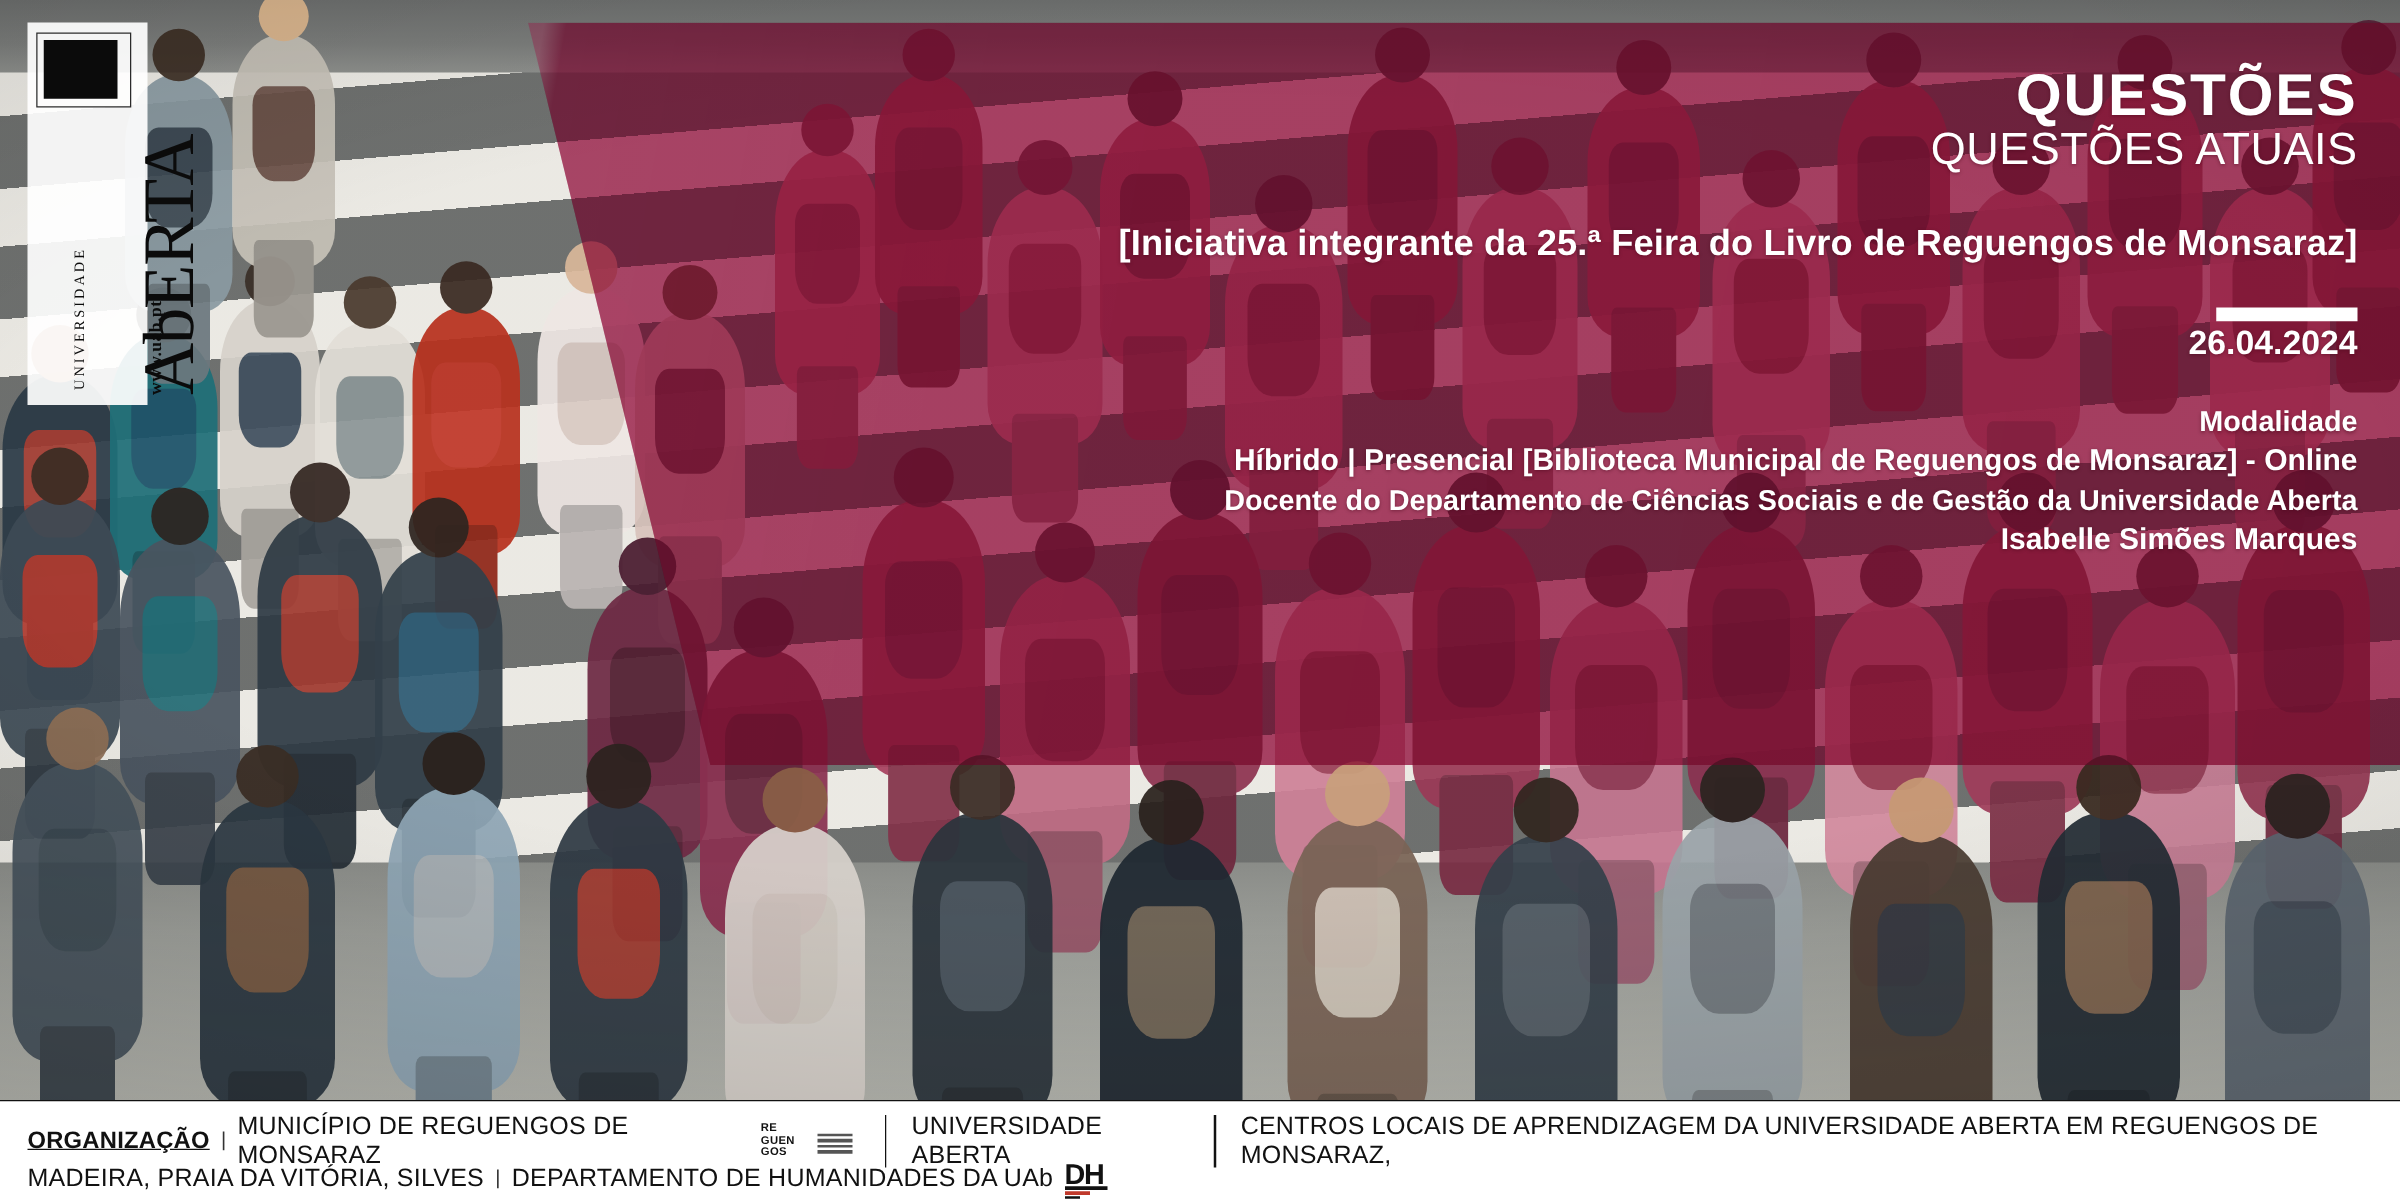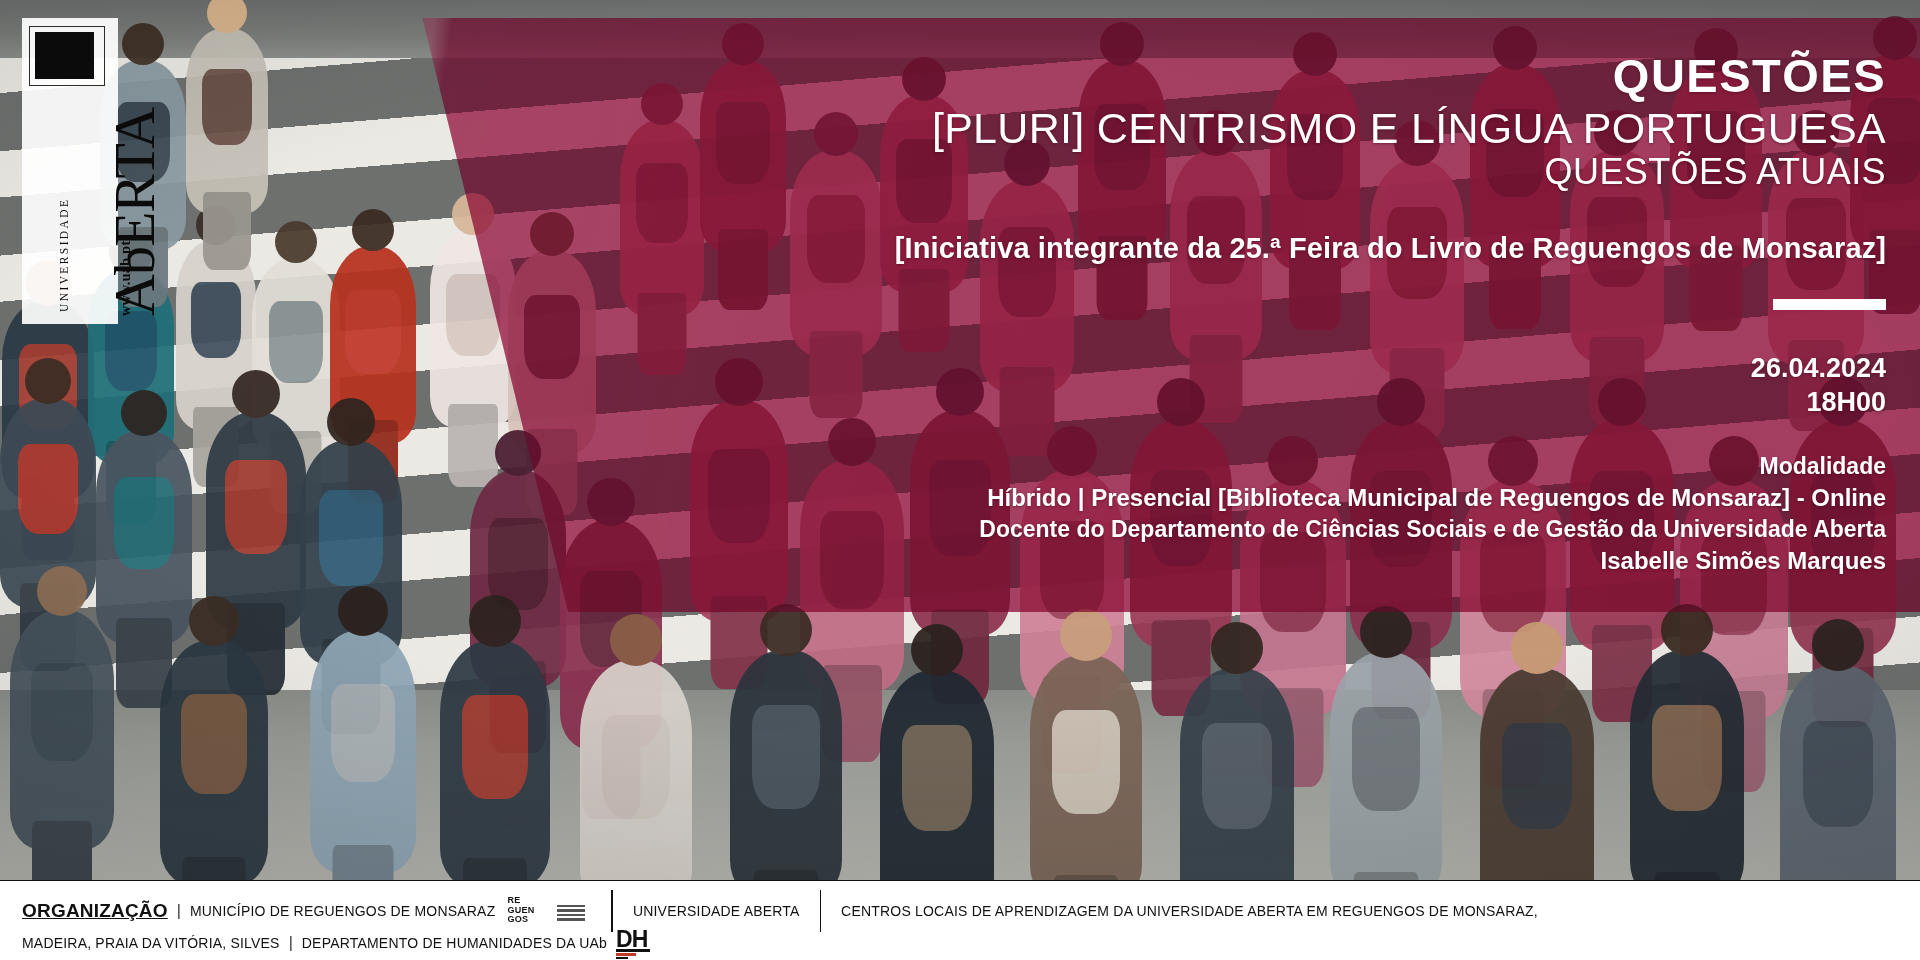--- a/index.html
+++ b/index.html
@@ -117,21 +117,21 @@
   }
   .initiative {
     font-size:29px; font-weight:700; letter-spacing:0.1px; margin-top:40px;
     font-family:"Liberation Sans", sans-serif;
   }
   .divider {
     display:block; margin-left:auto; margin-top:34px;
     width:113px; height:11px; background:#ffffff; box-shadow:none;
   }
   .datetime {
-    margin-top:41px; font-size:27px; font-weight:700; line-height:1.28;
+    font-size:27px; font-weight:700; line-height:1.28;
     font-family:"Liberation Sans", sans-serif;
   }
   .block-label {
     margin-top:32px; font-size:23px; font-weight:700; line-height:1.3;
     font-family:"Liberation Sans", sans-serif;
   }
   .block-value {
     font-size:24px; font-weight:700; line-height:1.34;
     font-family:"Liberation Sans", sans-serif;
   }
@@ -143,21 +143,21 @@
     background:#ffffff; z-index:10;
     border-top:1.5px solid #111;
   }
   .footer .row {
     display:flex; align-items:center; gap:0px;
     font-family:"Liberation Sans", sans-serif; color:#111;
   }
   .footer .row1 { position:absolute; left:22px; top:9px; }
   .footer .row2 { position:absolute; left:22px; top:46px; }
   .f-strong { font-size:19px; font-weight:800; letter-spacing:0.2px;text-decoration:underline; }
-  .f-text   { font-size:14px; font-weight:400; letter-spacing:0.2px; }
+  .f-text   { font-size:20px; font-weight:400; letter-spacing:0.2px; }
   .f-sep    { font-size:16px; font-weight:300; margin:0 9px; color:#333; }
   .vbar     { display:inline-block; width:1.5px; height:42px; background:#111; margin:0 20px; }
 
   
   .reg-logo { display:inline-block; width:78px; height:30px; position:relative; margin:0 6px 0 12px; vertical-align:middle; }
   .reg-txt { position:absolute; left:0; top:0; font-size:9px; font-weight:800; line-height:9.6px;
              letter-spacing:0.3px; color:#111; font-family:"Liberation Sans", sans-serif; }
   .reg-bars { position:absolute; right:0; top:9px; width:28px; height:16px; }
   .reg-bars i { display:block; height:2.4px; background:#555; margin-bottom:2.1px; }
 
@@ -454,31 +454,29 @@
       <div class="rot uab-small">UNIVERSIDADE</div>
       <div class="rot uab-big">AbERTA</div>
       <div class="rot uab-url">www.uab.pt</div>
     </div>
   </div>
 
   <div class="content">
 
     <div class="kicker">QUESTÕES</div>
 
-    <div class="title-main">[PLURI] CENTRISMO E LÍNGUA PORTUGUESA</div>
 
     <div class="title-sub">QUESTÕES ATUAIS</div>
 
     <div class="initiative">[Iniciativa integrante da 25.ª Feira do Livro de Reguengos de Monsaraz]</div>
 
     <span class="divider"></span>
 
     <div class="datetime">
       <div>26.04.2024</div>
-      <div>18H00</div>
     </div>
 
     <div class="block-label">Modalidade</div>
     <div class="block-value">Híbrido | Presencial [Biblioteca Municipal de Reguengos de Monsaraz] - Online</div>
 
     <div class="block-value small">Docente do Departamento de Ciências Sociais e de Gestão da Universidade Aberta</div>
     <div class="block-value">Isabelle Simões Marques</div>
 
   </div>
 

